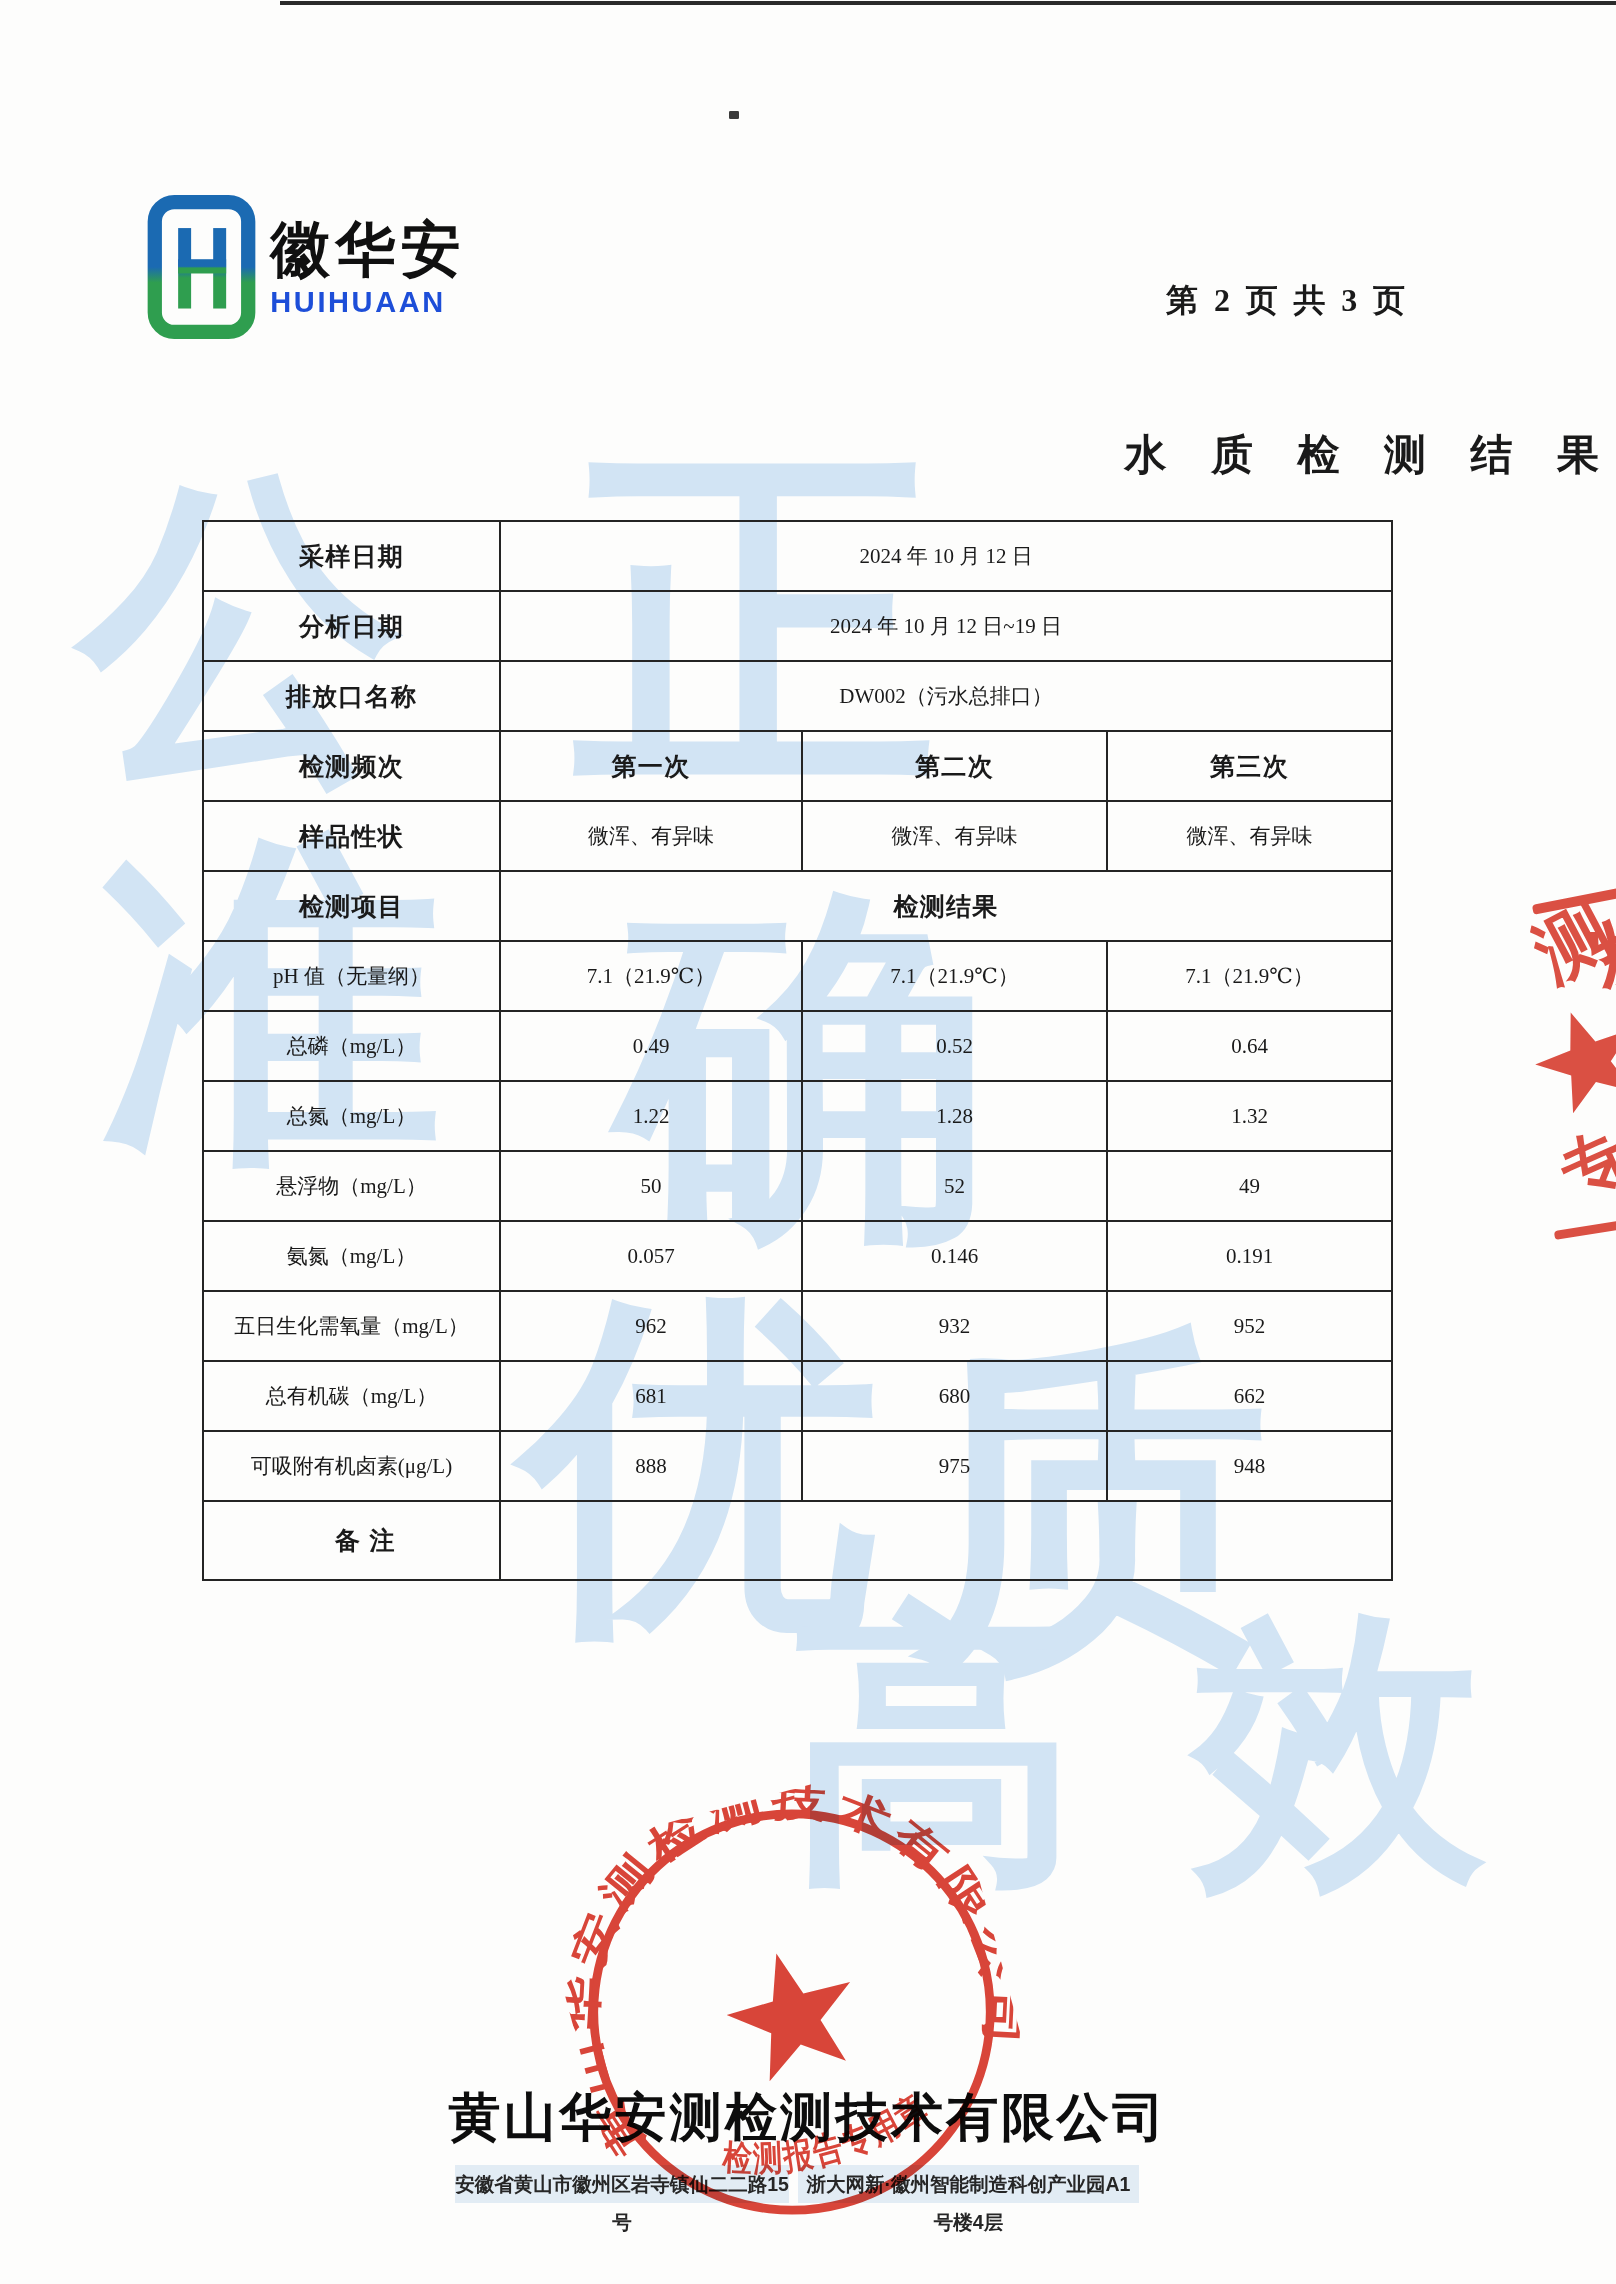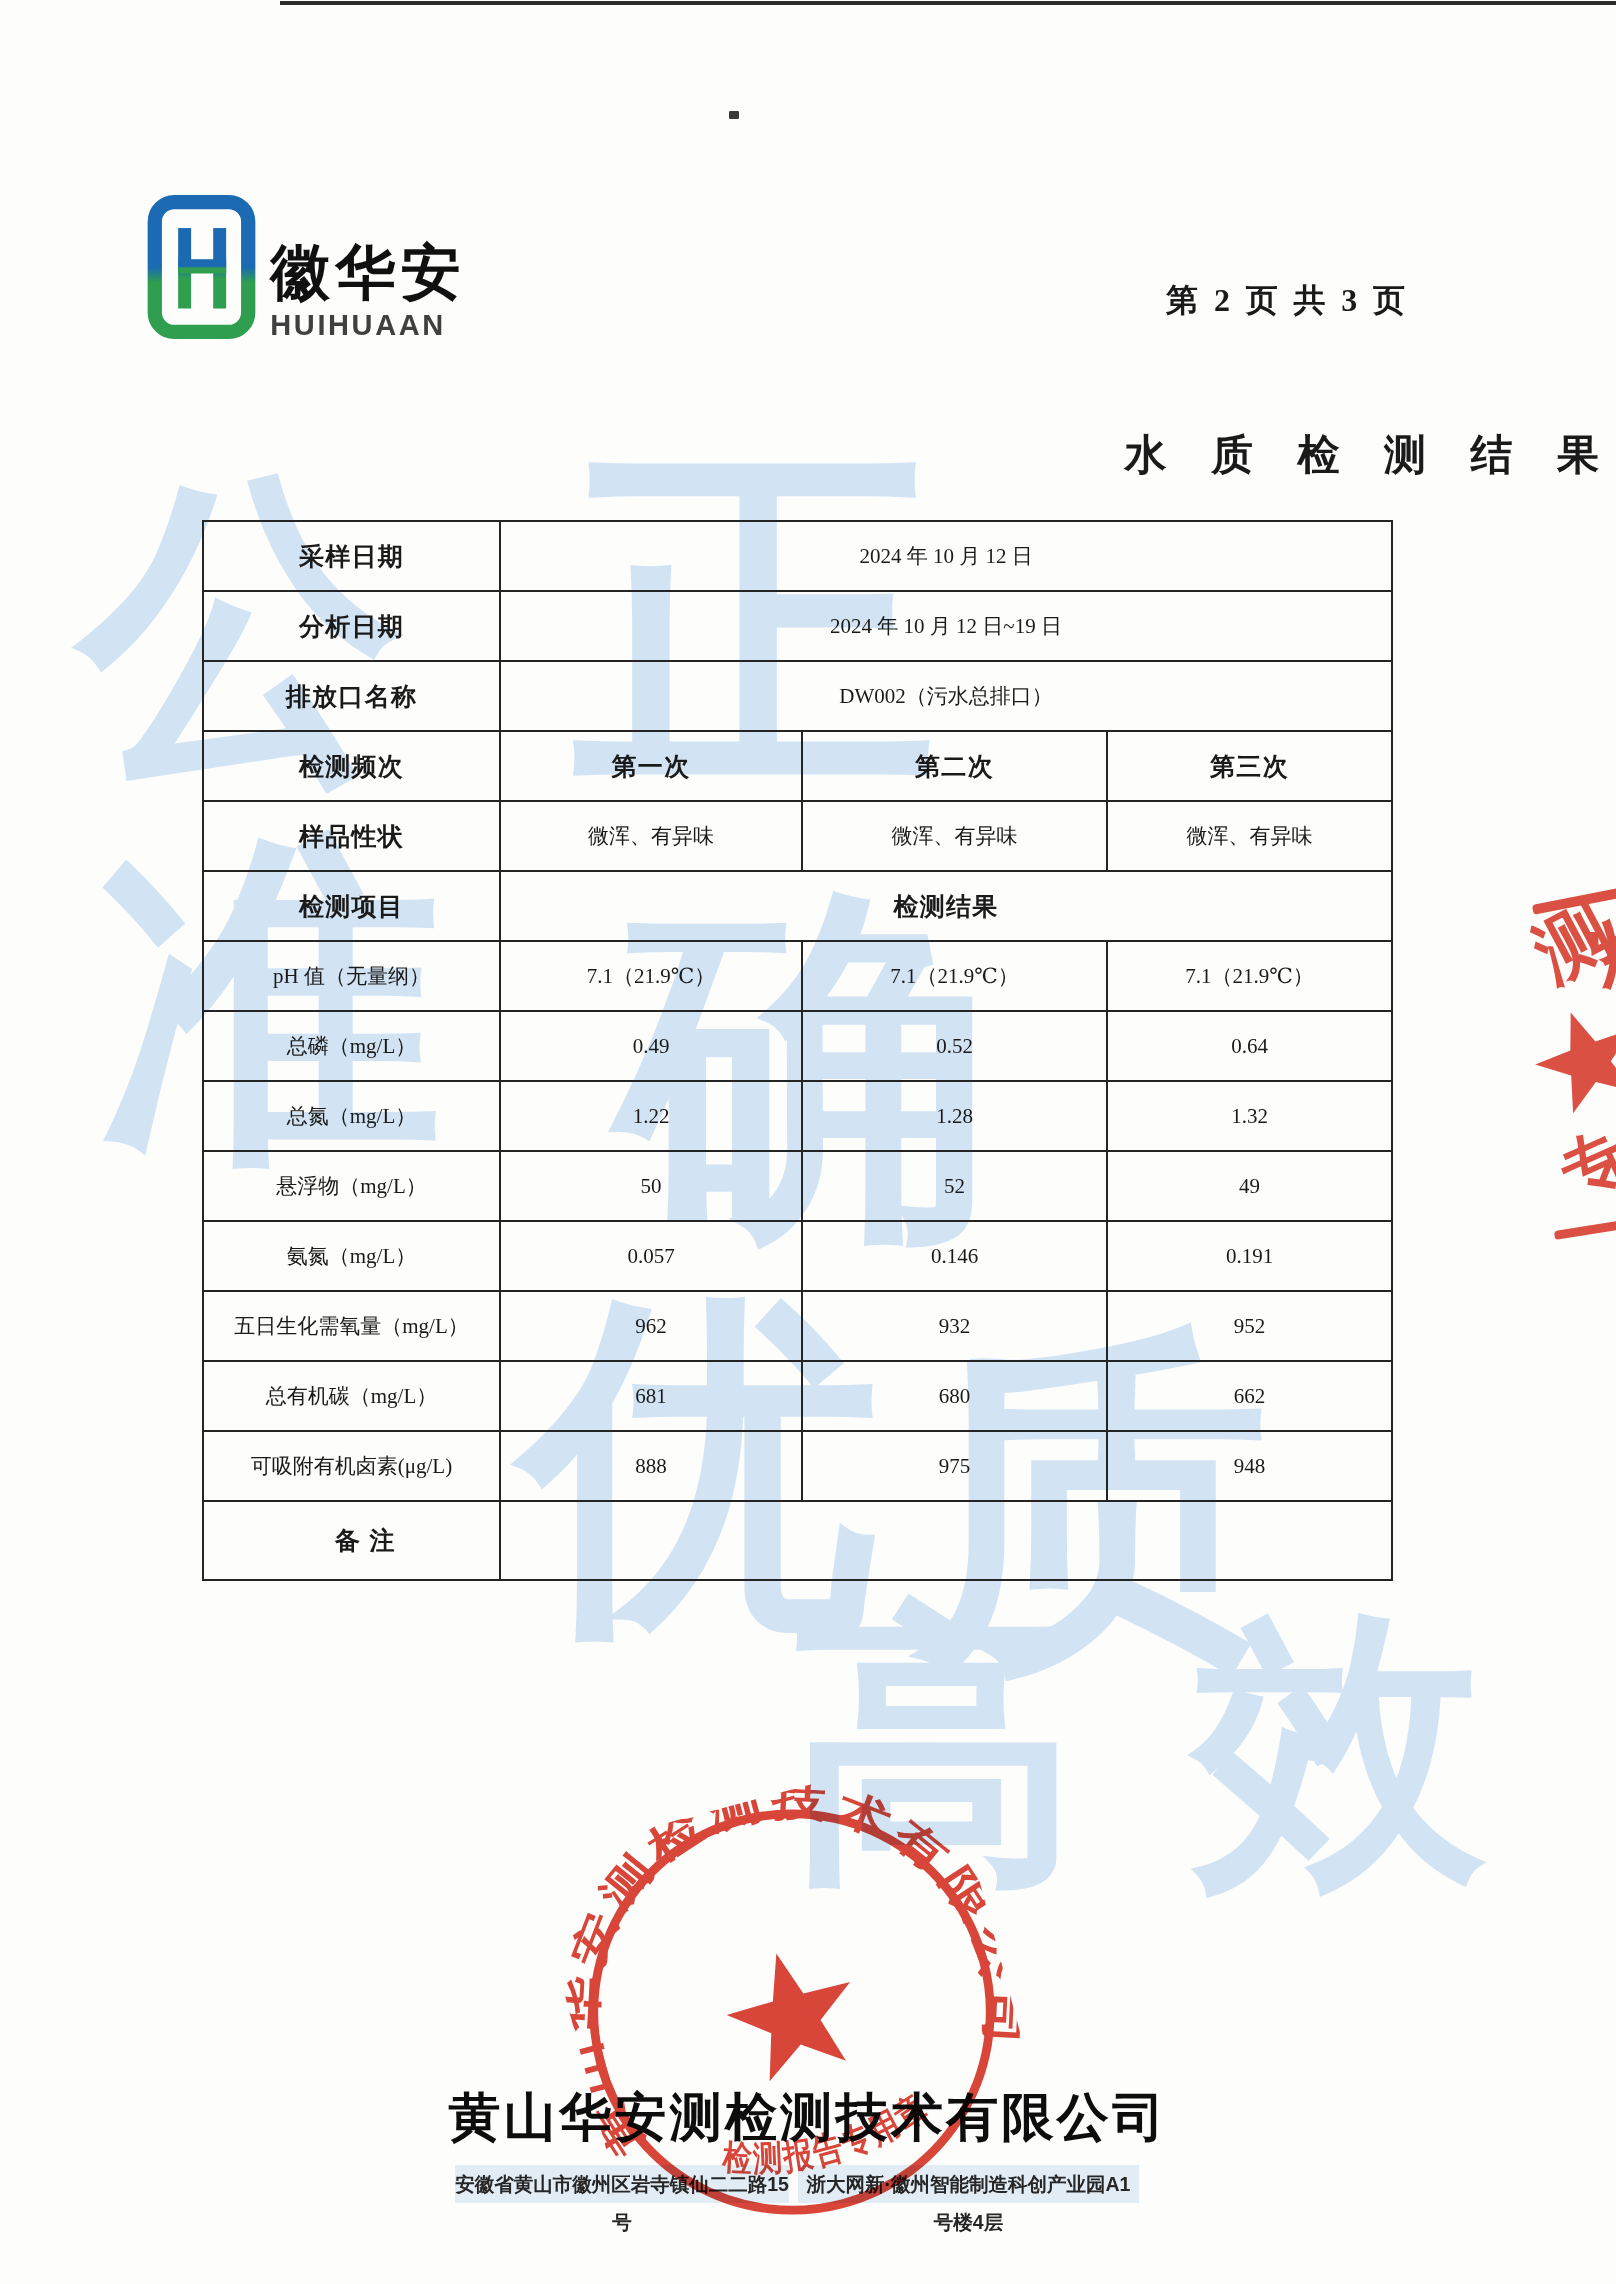--- a/index.html
+++ b/index.html
@@ -2,25 +2,25 @@
 <html style="font-size:10.4px"><head>
 <meta charset="utf-8">
 <style>
   html,body{margin:0;padding:0;background:#888;}
   .page{position:relative;width:1616px;height:2284px;background:#fdfdfc;overflow:hidden;
         font-family:"Liberation Serif","DejaVu Serif",serif;color:#1a1a1a;}
   .scan-artifact-top{position:absolute;left:280px;top:1.3px;width:1336px;height:3.3px;background:#2b2b2b;}
   .speck{position:absolute;left:729px;top:111px;width:10.4px;height:7.8px;background:#3a3a3a;border-radius:1.3px;}
 
   
-  .logo-wrap{position:absolute;left:147px;top:194px;display:flex;align-items:flex-end;}
+  .logo-wrap{position:absolute;left:147px;top:194px;display:flex;align-items:center;}
   .logo-text-cn{font-family:"Liberation Sans","DejaVu Sans",sans-serif;font-weight:700;
                 font-size:60px;letter-spacing:5.2px;line-height:1.1;color:#101010;}
   .logo-text-en{font-family:"Liberation Sans","DejaVu Sans",sans-serif;font-weight:700;
-                font-size:29px;letter-spacing:2.6px;color:#404040;margin-top:2.6px;}
+                font-size:29px;letter-spacing:2.6px;color:#1d4ed8;margin-top:2.6px;}
   .page-indicator{position:absolute;right:207px;top:279px;font-weight:700;font-size:32px;letter-spacing:3.9px;}
 
   .doc-title{position:absolute;left:0;top:427px;width:100%;text-align:right;
              font-weight:700;font-size:42px;letter-spacing:17px;}
 
   
   .wm{position:absolute;font-family:"Liberation Sans","DejaVu Sans",sans-serif;font-weight:700;
       color:#d2e4f4;line-height:0.94;z-index:1;user-select:none;}
 
   

